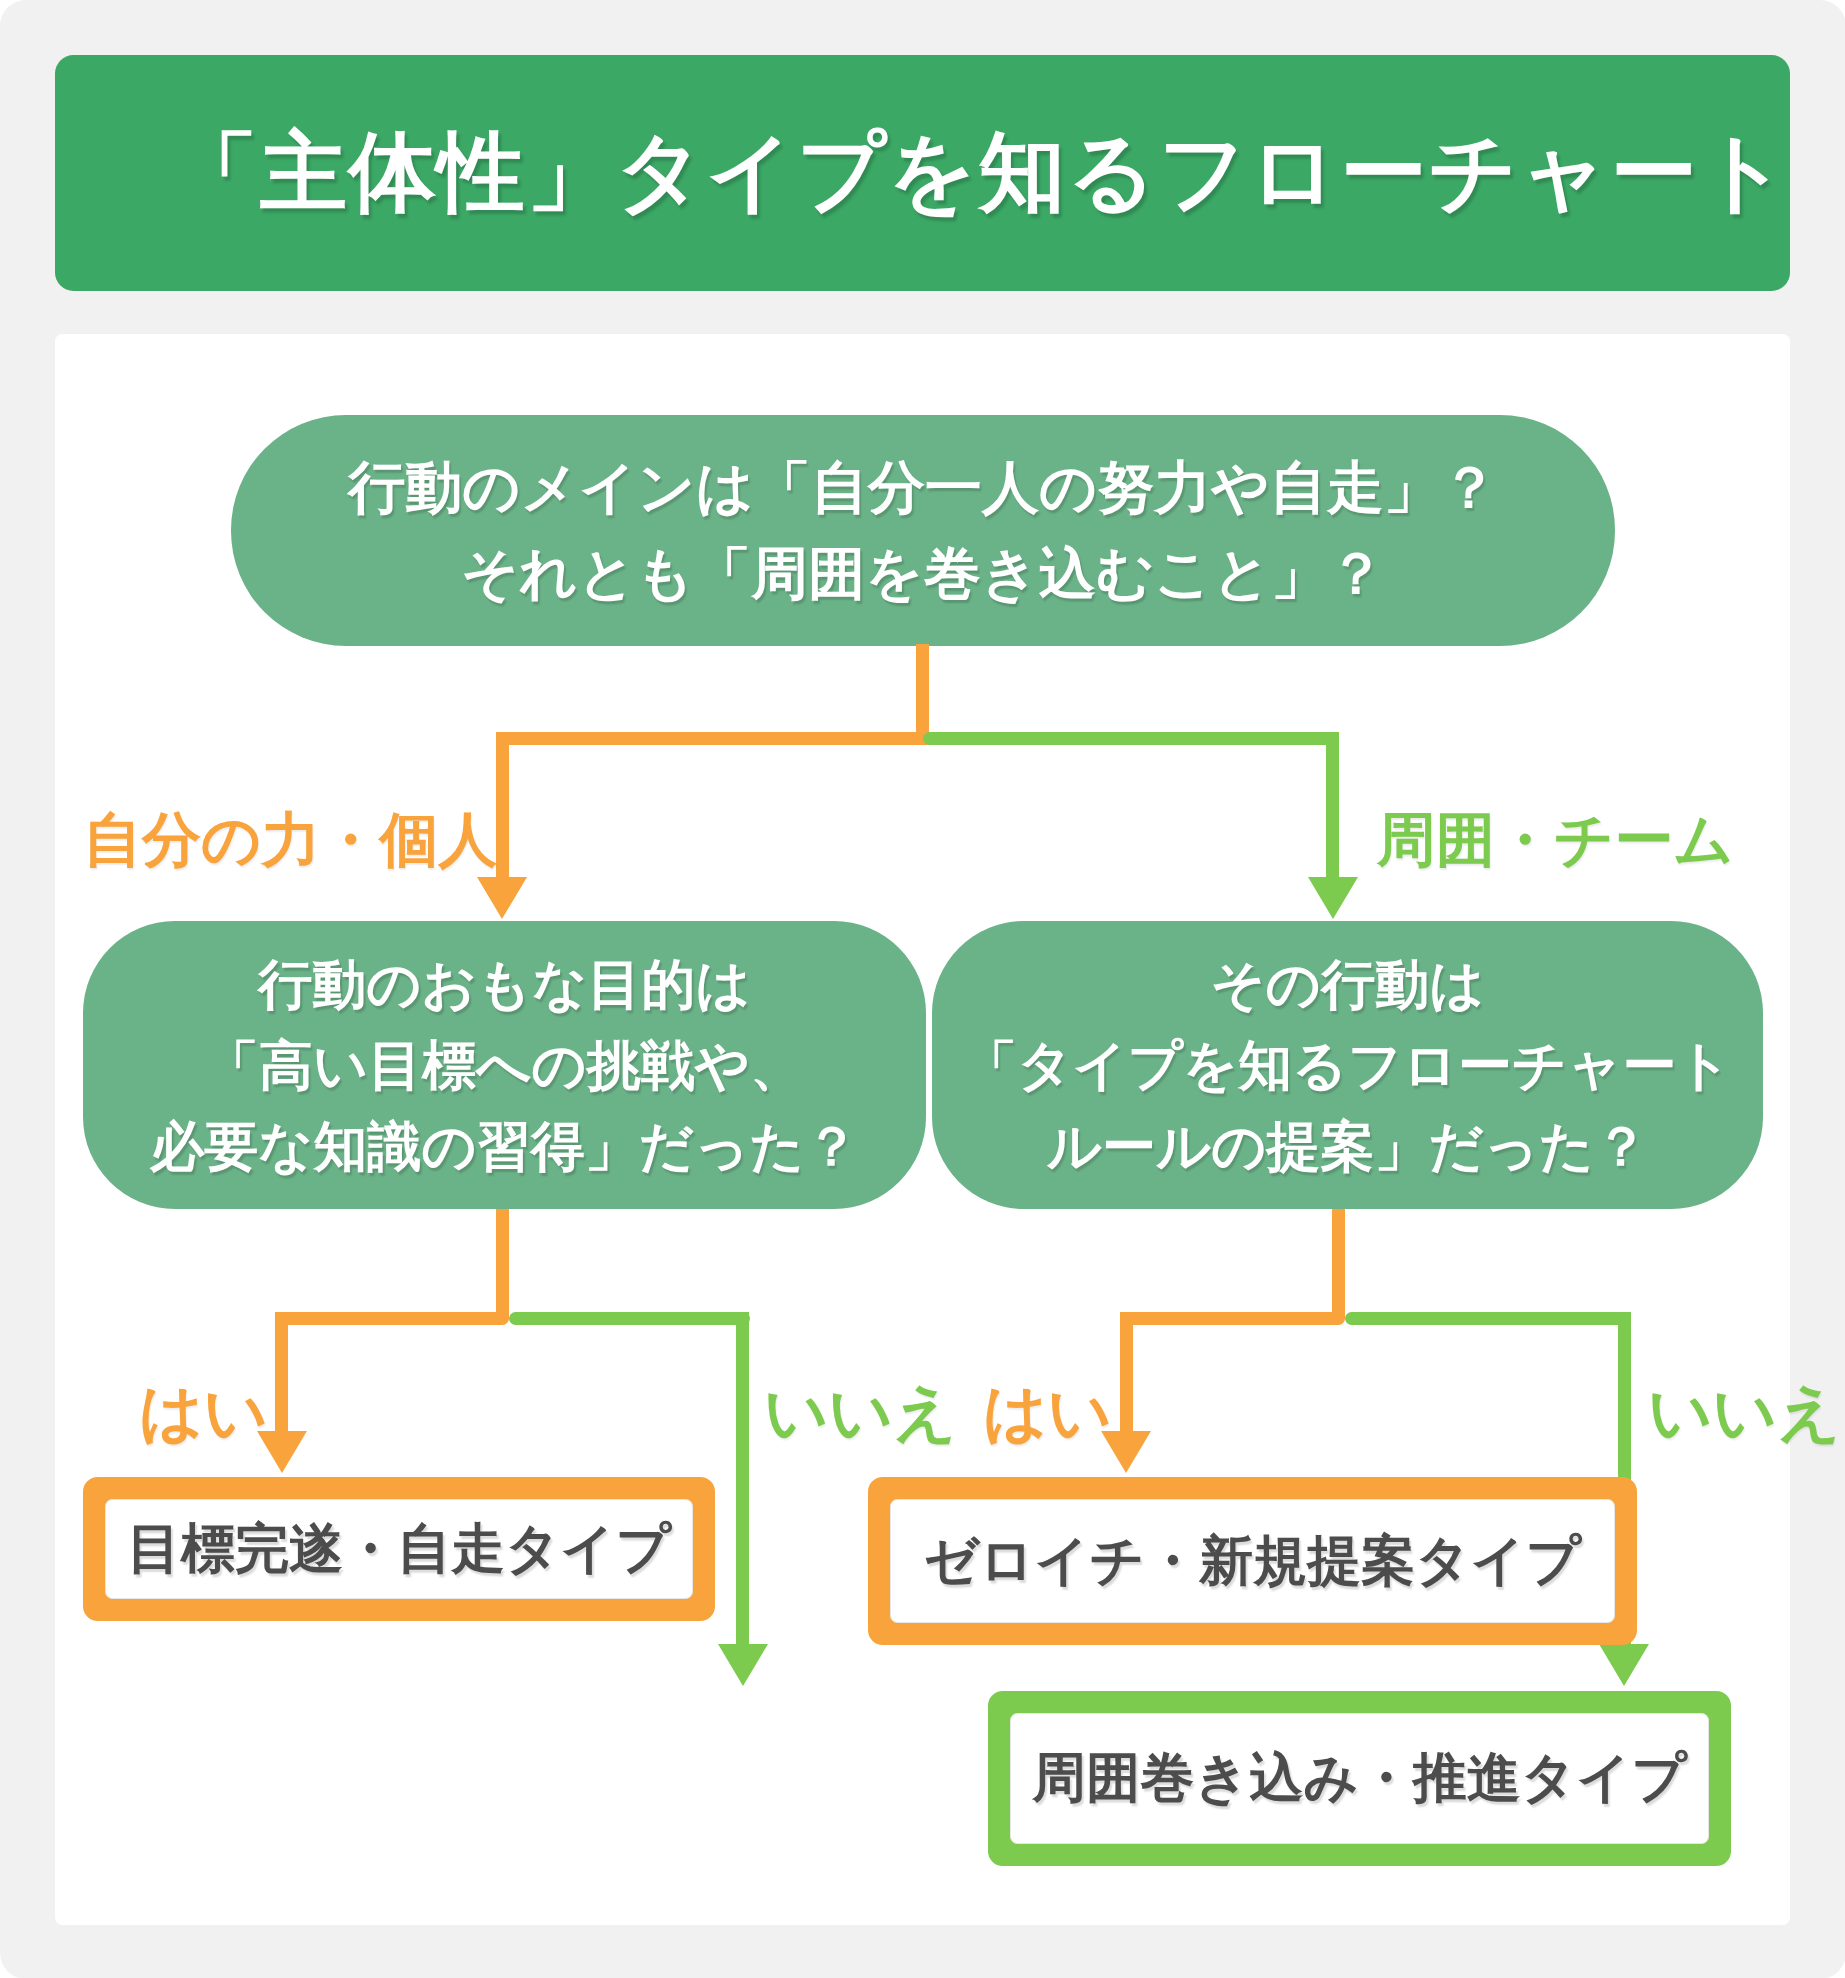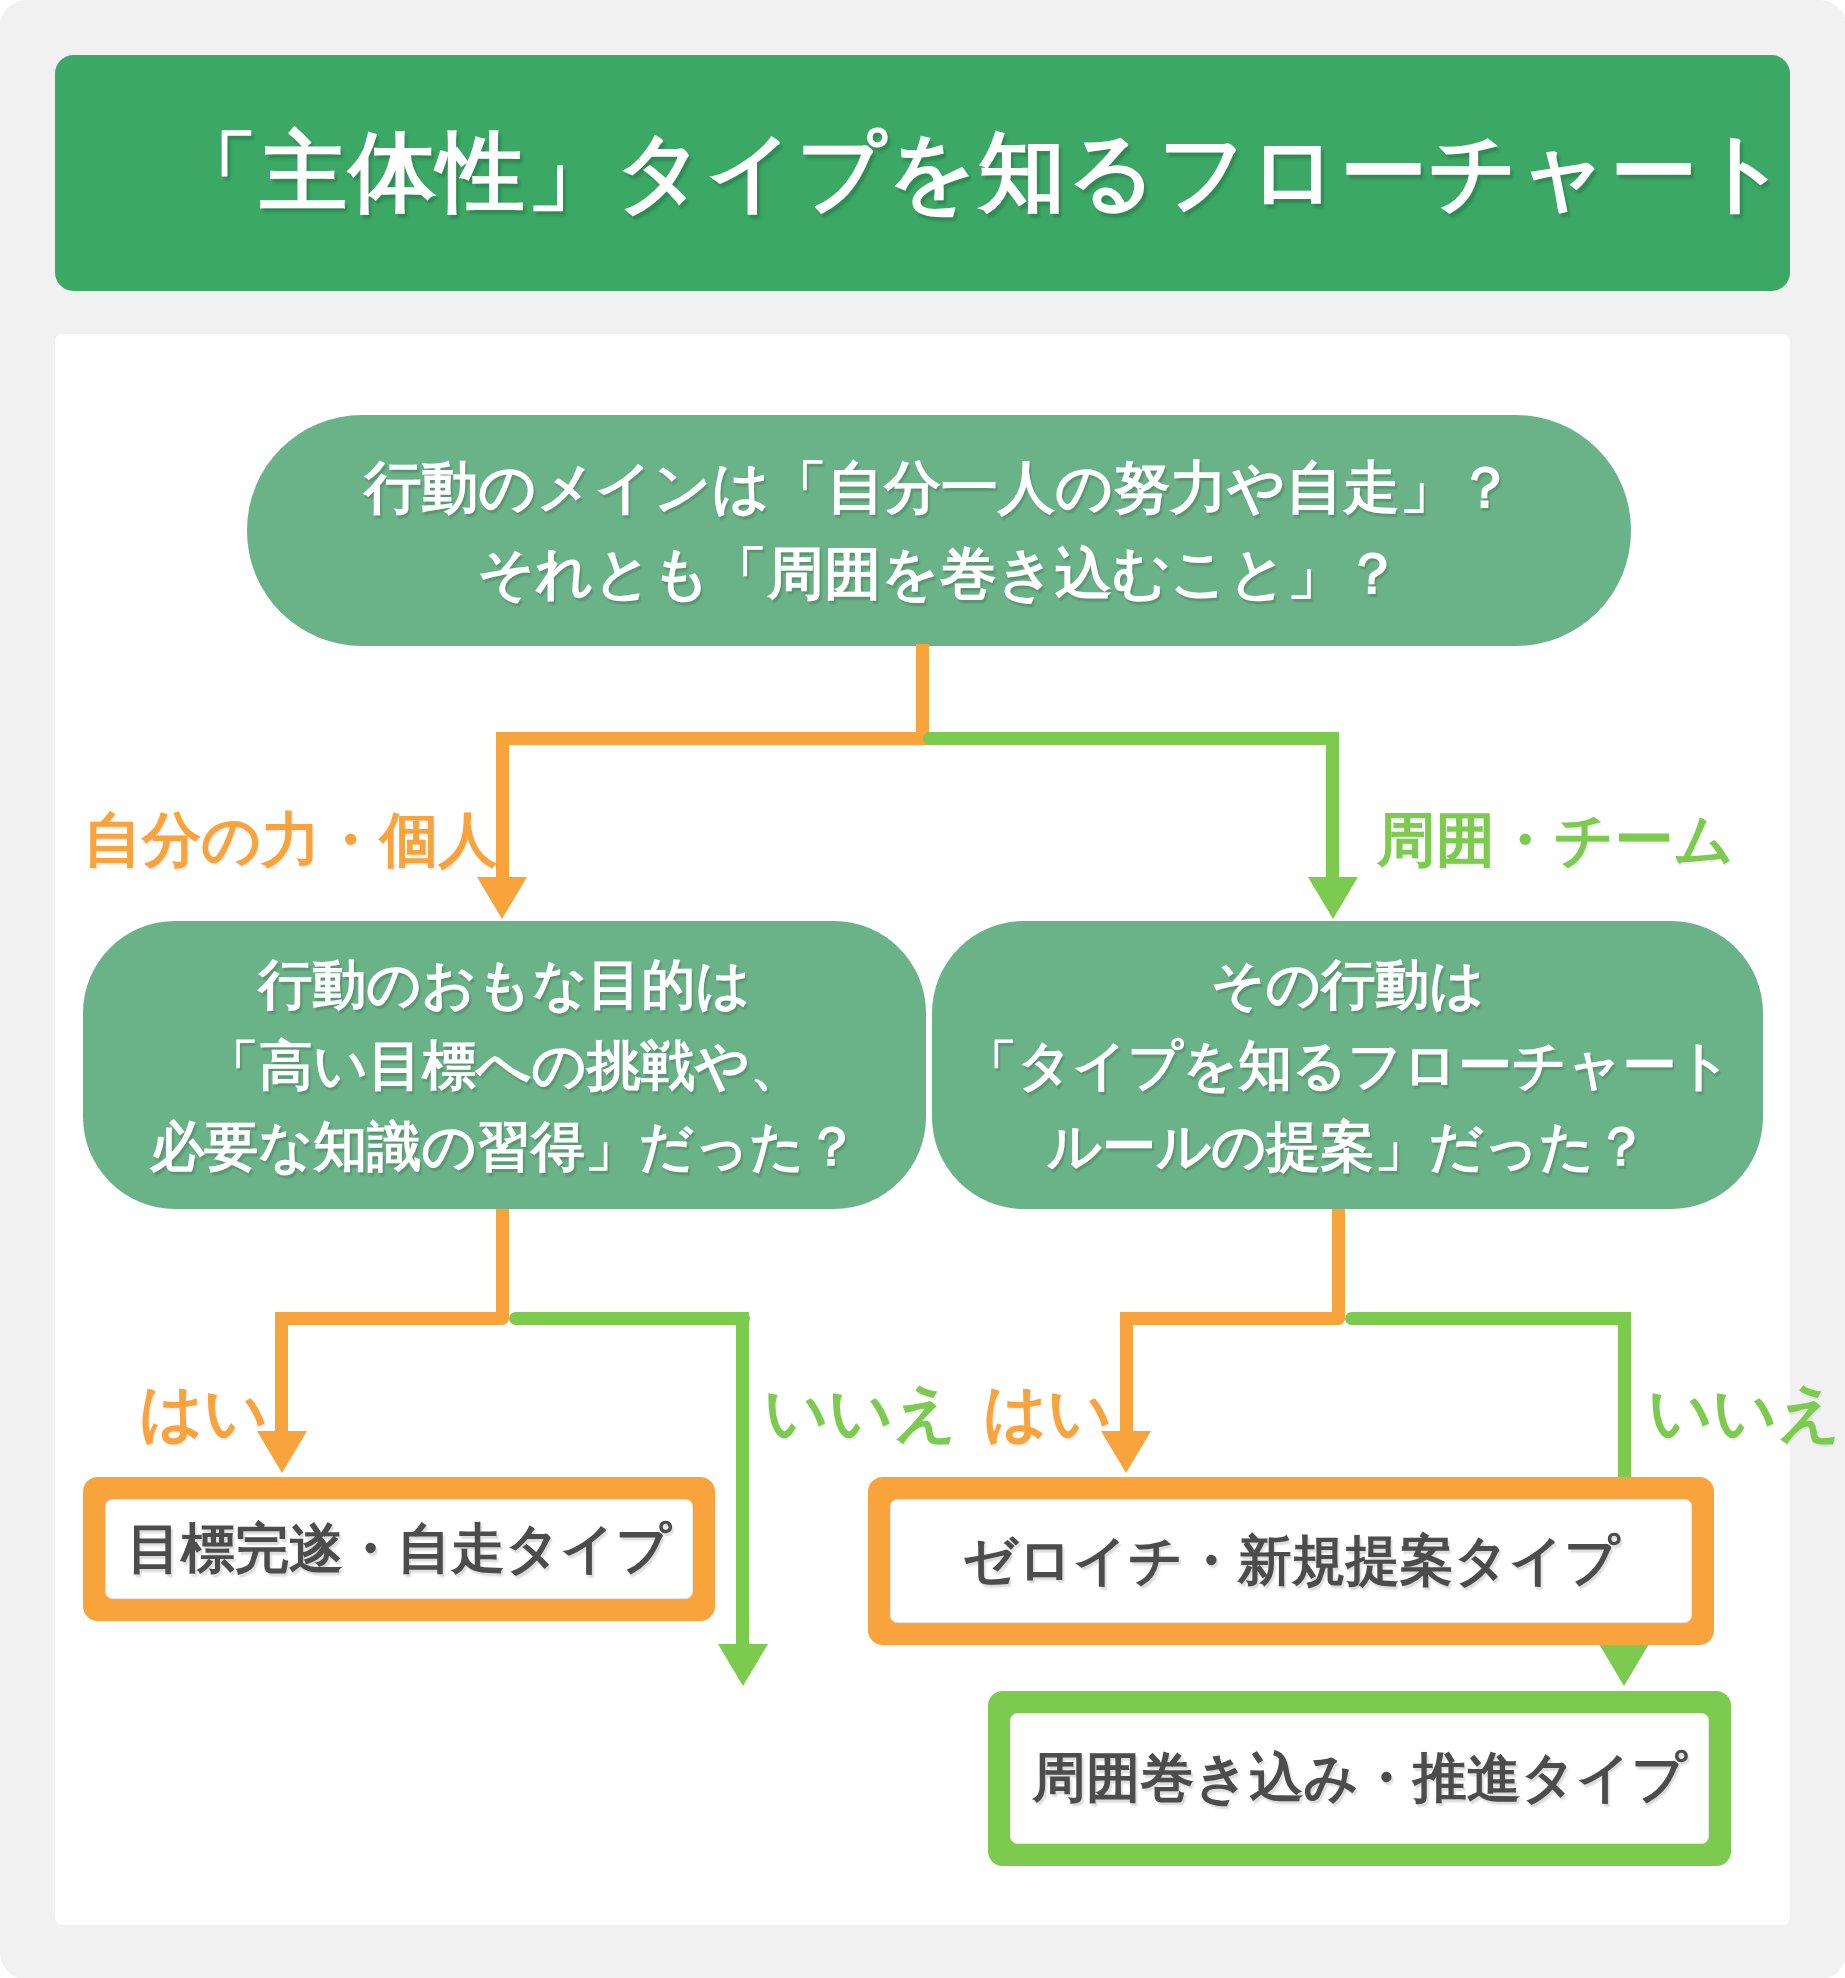--- a/index.html
+++ b/index.html
@@ -80,21 +80,21 @@
 <body>
 
 <div class="page">
 
   <div class="header">
     <div class="title">「主体性」タイプを知るフローチャート</div>
   </div>
 
   <div class="card"></div>
 
-  <div class="node" style="left:247px;top:415px;width:1384px;height:231px;border-radius:115px;font-size:57px;">
+  <div class="node" style="left:231px;top:415px;width:1384px;height:231px;border-radius:115px;font-size:57px;">
     <div>行動のメインは「自分一人の努力や自走」？</div>
     <div>それとも「周囲を巻き込むこと」？</div>
   </div>
 
   <div class="line orange" style="left:916px;top:644px;width:13px;height:101px;"></div>
   <div class="line orange rounded-end" style="left:496px;top:732px;width:427px;height:13px;"></div>
   <div class="line green rounded-end" style="left:923px;top:732px;width:416px;height:13px;"></div>
   <div class="line orange" style="left:496px;top:732px;width:13px;height:146px;"></div>
   <div class="arrowhead orange" style="left:477px;top:877px;"></div>
   <div class="line green" style="left:1326px;top:732px;width:13px;height:146px;"></div>
@@ -131,21 +131,21 @@
   <div class="arrowhead green" style="left:1599px;top:1644px;"></div>
 
   <div class="lbl orange" style="left:83px;width:185px;text-align:right;top:1370px;font-size:63px;">はい</div>
   <div class="lbl green" style="left:764px;top:1370px;font-size:63px;">いいえ</div>
   <div class="lbl orange" style="left:932px;width:180px;text-align:right;top:1370px;font-size:63px;">はい</div>
   <div class="lbl green" style="left:1648px;top:1370px;font-size:63px;">いいえ</div>
 
   <div class="result orange" style="left:83px;top:1477px;width:632px;height:144px;">
     <div class="result-inner" style="font-size:54px;">目標完遂・自走タイプ</div>
   </div>
-  <div class="result orange" style="left:868px;top:1477px;width:846px;height:168px;text-align:right;">
+  <div class="result orange" style="left:868px;top:1477px;width:769px;height:168px;text-align:right;">
     <div class="result-inner" style="font-size:54px;">ゼロイチ・新規提案タイプ</div>
   </div>
 
   <div class="result green" style="left:988px;top:1691px;width:743px;height:175px;">
     <div class="result-inner" style="font-size:54px;">周囲巻き込み・推進タイプ</div>
   </div>
 
 </div>
 
 

